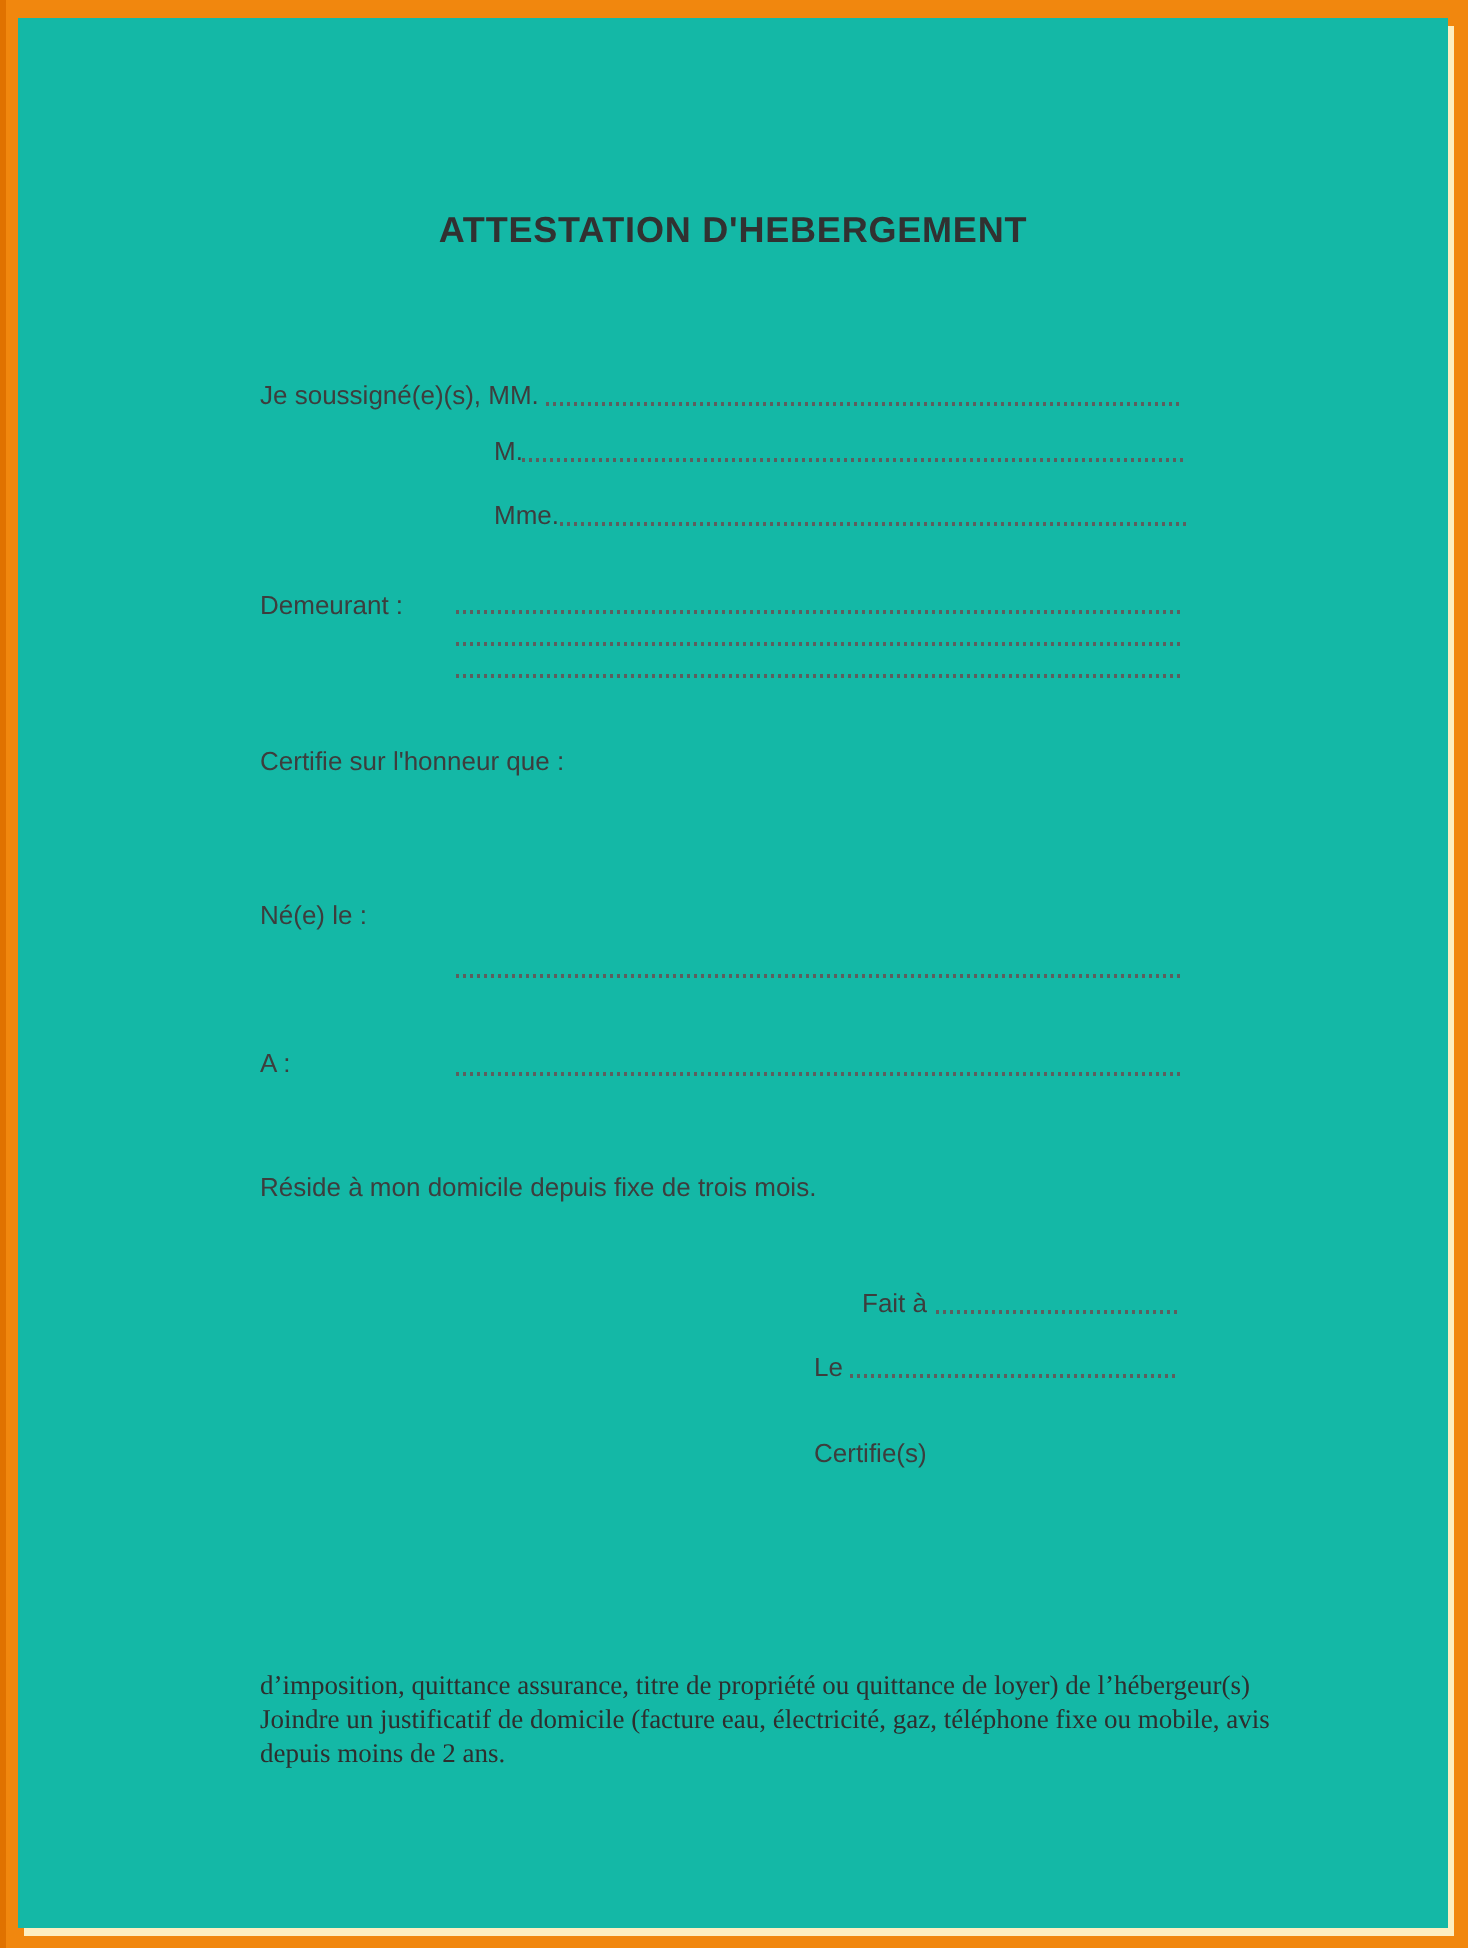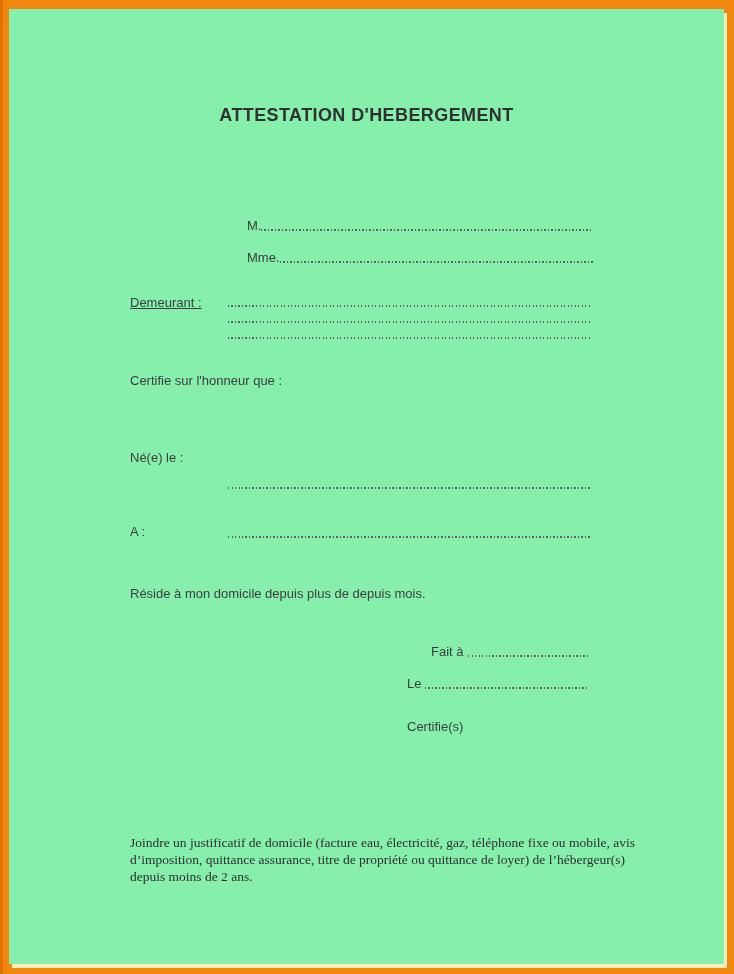--- a/index.html
+++ b/index.html
@@ -4,21 +4,21 @@
 <style>
   html,body{margin:0;padding:0;}
   body{
     width:734px;height:974px;position:relative;
     background:linear-gradient(to right,#e07200 0 3px,#f1870e 3px);
     font-family:"Liberation Sans",sans-serif;
     overflow:hidden;
   }
   .page{
     position:absolute;top:9px;left:9px;right:10px;bottom:10px;
-    background:#86efac;
+    background:#14b8a6;
     box-shadow:3px 4px 0 0 #fdeec0;
   }
   .title{
     position:absolute;left:0;right:0;top:96px;
     text-align:center;font-weight:bold;font-size:18px;
     letter-spacing:.4px;color:#313131;
   }
   .lab{position:absolute;font-size:13px;color:#3d3d3d;white-space:nowrap;}
   .row{position:absolute;display:flex;height:15px;font-size:13px;color:#3d3d3d;line-height:15px;}
   .row .txt{white-space:nowrap;}
@@ -40,58 +40,62 @@
   .footer .fl{white-space:nowrap;}
   .footer b{margin-right:4px;font-size:14px;}
 </style>
 </head>
 <body>
 
 <div class="page">
 
   <div class="title">ATTESTATION D'HEBERGEMENT</div>
 
+  <div class="row" style="left:121px;top:181px;right:133px;">
+    <span class="txt">Je soussigné(e)(s), MM.</span>
+    <span class="leader gap4"></span>
+  </div>
 
   <div class="row" style="left:238px;top:209px;right:131px;">
     <span class="txt">M.</span>
     <span class="leader"></span>
   </div>
 
   <div class="row" style="left:238px;top:241px;right:131px;text-align:center;">
     <span class="txt">Mme.</span>
     <span class="leader"></span>
   </div>
 
-  <div class="lab" style="left:121px;top:286px;text-decoration:underline;">Demeurant :</div>
+  <div class="lab" style="left:121px;top:286px;">Demeurant :</div>
   <div class="dline" style="left:219px;right:133px;top:296px;"></div>
   <div class="dline" style="left:219px;right:133px;top:312px;"></div>
   <div class="dline" style="left:219px;right:133px;top:328px;"></div>
 
   <div class="lab" style="left:121px;top:364px;">Certifie sur l'honneur que :</div>
 
 
   <div class="lab" style="left:121px;top:441px;">Né(e) le :</div>
   <div class="dline" style="left:219px;right:134px;top:478px;"></div>
 
   <div class="lab" style="left:121px;top:515px;">A :</div>
   <div class="dline" style="left:219px;right:134px;top:527px;"></div>
 
-  <div class="lab" style="left:121px;top:577px;">Réside à mon domicile depuis plus de depuis mois.</div>
+  <div class="lab" style="left:121px;top:577px;">Réside à mon domicile depuis fixe de trois mois.</div>
 
   <div class="row" style="left:398px;top:635px;right:135px;margin-left:24px;">
     <span class="txt">Fait à</span>
     <span class="leader gap4"></span>
   </div>
 
   <div class="row" style="left:398px;top:667px;right:135px;">
     <span class="txt">Le</span>
     <span class="leader gap4"></span>
   </div>
 
   <div class="lab" style="left:398px;top:710px;">Certifie(s)</div>
 
   <div class="footer">
+    <div class="fl">d’imposition, quittance assurance, titre de propriété ou quittance de loyer) de l’hébergeur(s)</div>
     <div class="fl">Joindre un justificatif de domicile (facture eau, électricité, gaz, téléphone fixe ou mobile, avis</div>
-    <div class="fl">d’imposition, quittance assurance, titre de propriété ou quittance de loyer) de l’hébergeur(s)</div>
     <div class="fl">depuis moins de 2 ans.</div>
   </div>
 
 </div>
 
 </body></html>

